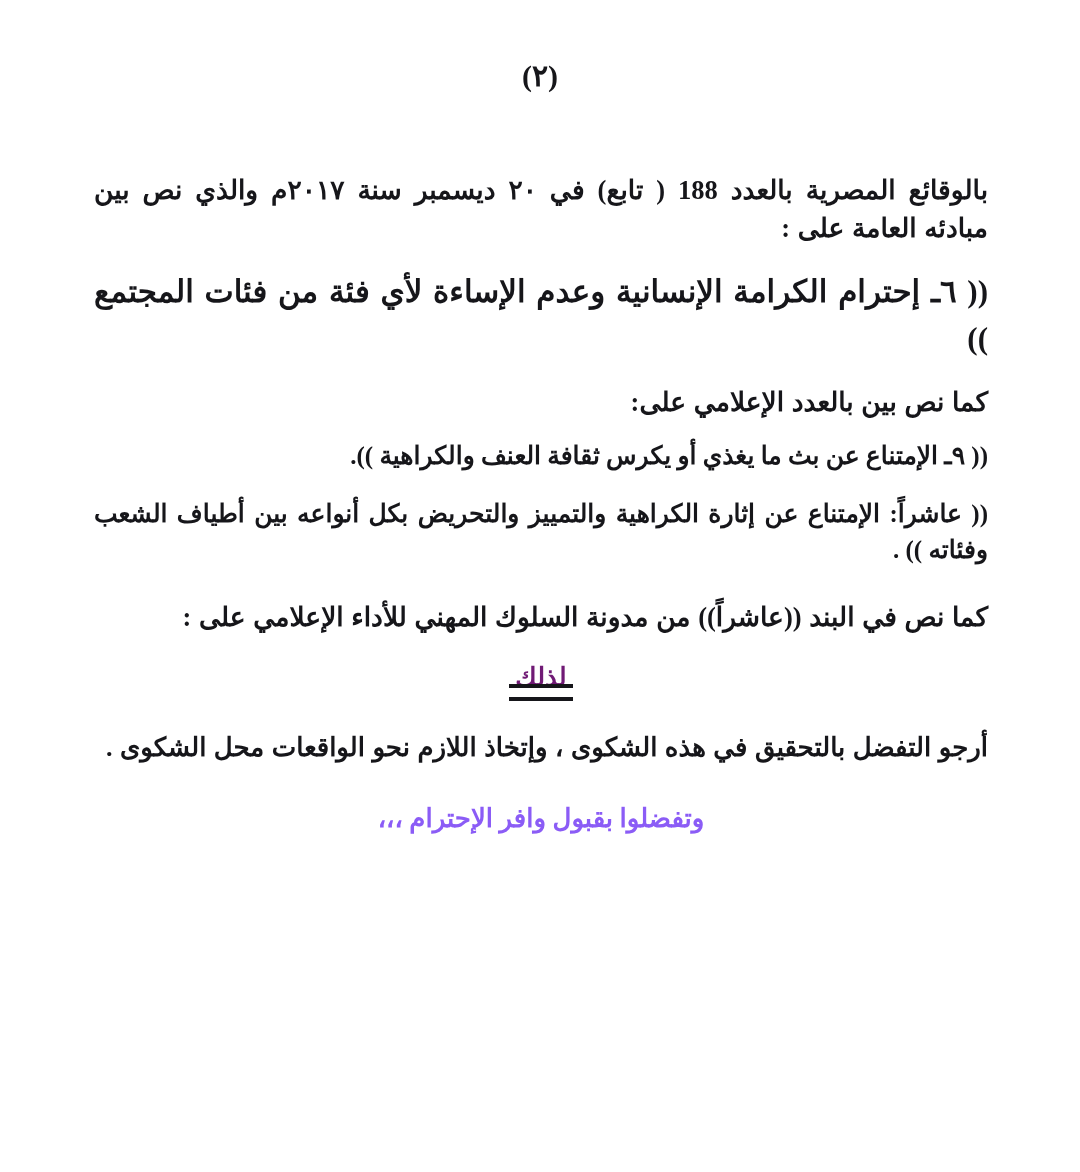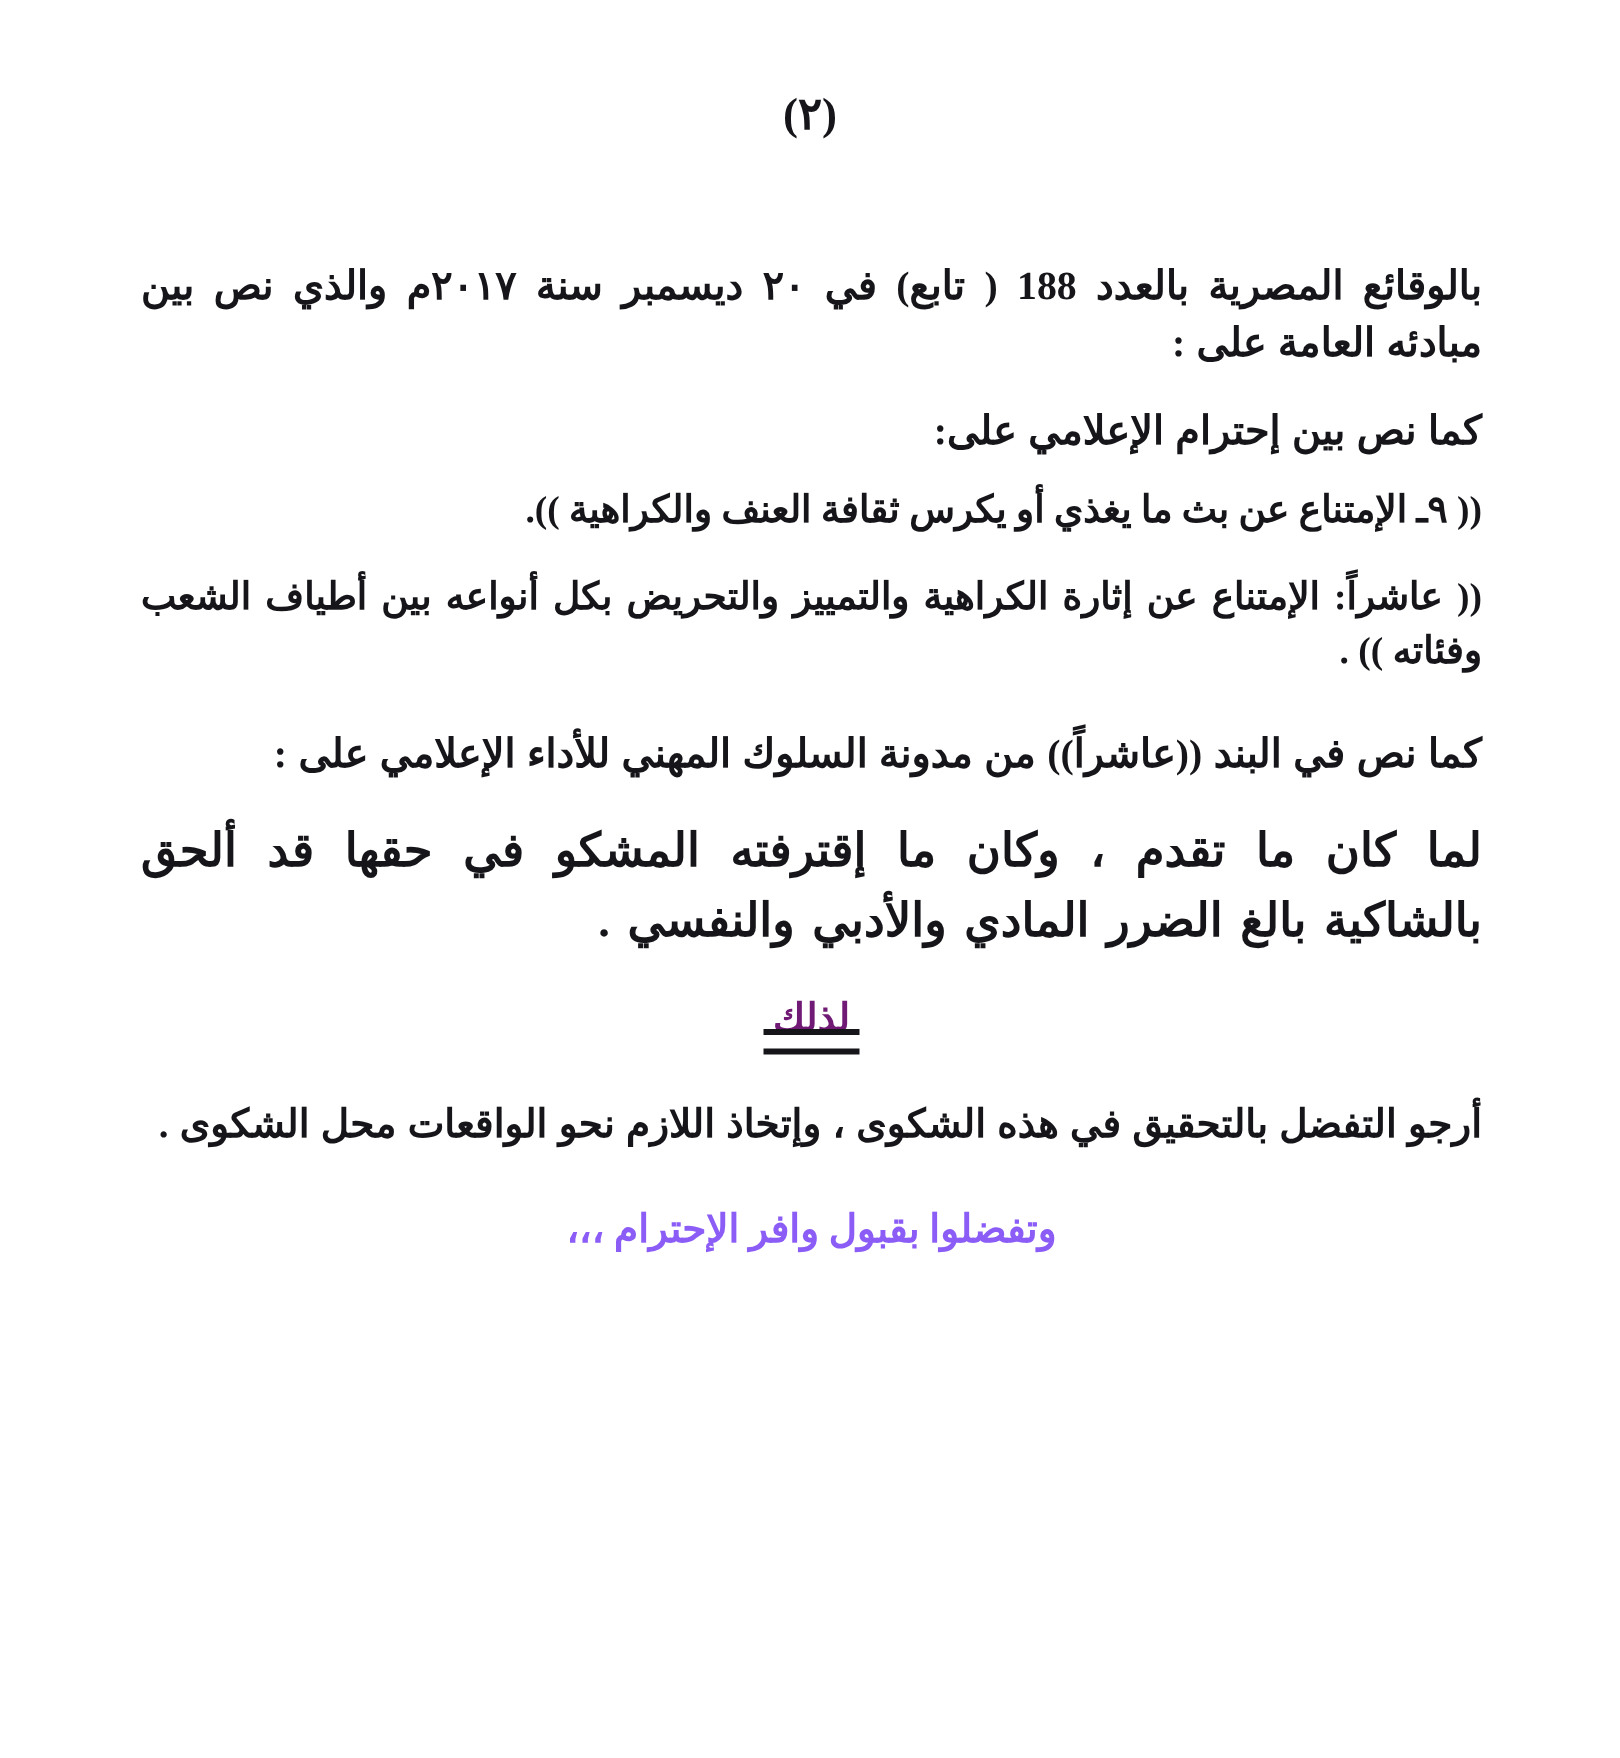--- a/index.html
+++ b/index.html
@@ -144,30 +144,30 @@
 <body>
 
 <div class="page">
 
   <div class="page-number">(٢)</div>
 
   <div class="content">
 
     <p class="para p-normal gap-md">بالوقائع المصرية بالعدد 188 ( تابع) في ٢٠ ديسمبر سنة ٢٠١٧م والذي نص بين مبادئه العامة على :</p>
 
+    <p class="para p-quote p-quote-large gap-md">(( ٦ـ إحترام الكرامة الإنسانية وعدم الإساءة لأي فئة من فئات المجتمع ))</p>
 
-    <p class="para p-normal gap-sm">كما نص  بين إحترام الإعلامي على:</p>
+    <p class="para p-normal gap-sm">كما نص  بين بالعدد الإعلامي على:</p>
 
     <p class="para p-quote p-quote-dense gap-md">(( ٩ـ الإمتناع عن بث ما يغذي أو يكرس ثقافة العنف والكراهية )).</p>
 
     <p class="para p-quote p-quote-dense gap-lg">(( عاشراً:  الإمتناع عن إثارة الكراهية والتمييز والتحريض بكل أنواعه بين أطياف الشعب وفئاته )) .</p>
 
     <p class="para p-normal gap-md">كما نص في البند ((عاشراً)) من مدونة السلوك المهني للأداء الإعلامي على :</p>
 
-    <p class="para p-conclusion gap-sm">لما كان ما تقدم ، وكان ما إقترفته المشكو في حقها قد ألحق بالشاكية  بالغ الضرر المادي والأدبي والنفسي .</p>
 
     <div class="therefore-wrap">
       <span class="therefore">لذلك</span>
     </div>
 
     <p class="para p-request">أرجو التفضل بالتحقيق في هذه الشكوى ، وإتخاذ اللازم نحو الواقعات محل الشكوى .</p>
 
     <div class="closing">وتفضلوا بقبول وافر الإحترام ،،،</div>
 
   </div>

